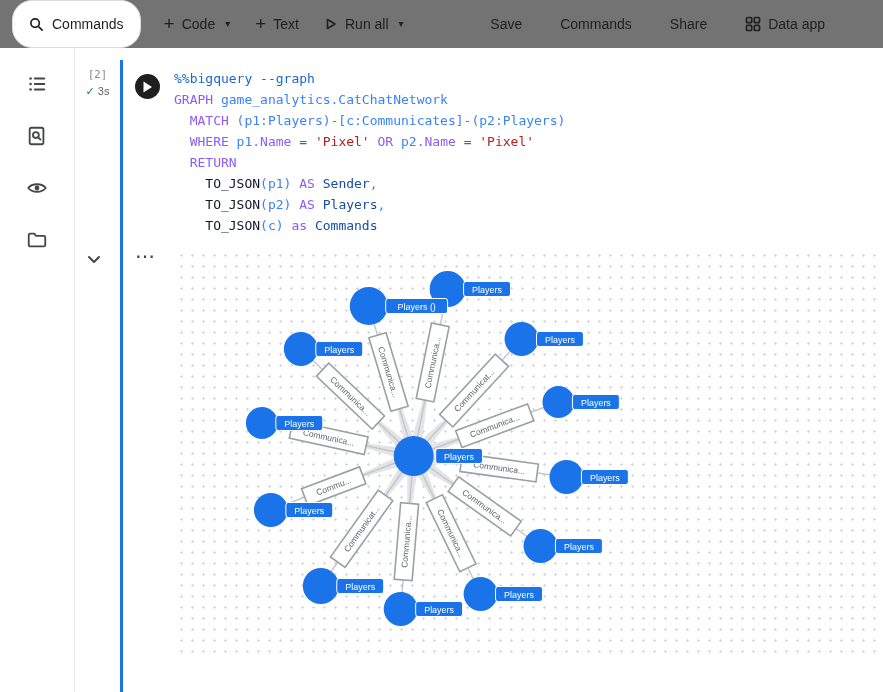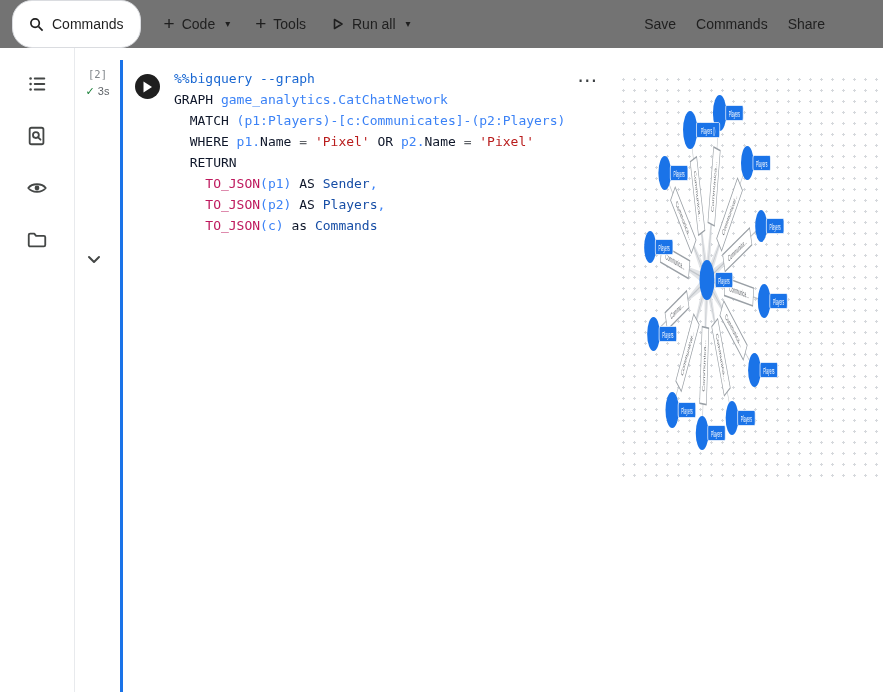--- a/index.html
+++ b/index.html
@@ -14,49 +14,49 @@
 
   
   .toolbar { height:48px; background:#737373; display:flex; padding:0 48px 0 12px; gap:5px; }
   .commands-pill { display:flex; align-items:center; gap:8px; background:#fff; border:1px solid #dadce0;
                    border-radius:20px; padding:8px 16px; font-size:14px; font-weight:500; color:#1f1f1f;
                    font-family:inherit; margin-right:8px; cursor:pointer; }
   .tb-btn { display:flex; align-items:center; gap:7px; background:none; border:none; font-size:14px;
             font-weight:500; color:#1f1f1f; padding:8px 10px; border-radius:8px; font-family:inherit; cursor:pointer; }
   .plus { font-size:19px; font-weight:400; line-height:14px; }
   .caret { font-size:10px; margin-left:3px; line-height:10px; }
-  .tb-right { margin-left:auto; display:flex; align-items:center; }
+  .tb-right { margin-left:auto; display:flex; align-items:center; gap:18px; }
 
   
   .main { flex:1; display:flex; min-height:0; }
   .sidebar { width:75px; border-right:1px solid #e8eaed; padding-top:16px; display:flex;
              flex-direction:column; align-items:center; gap:12px; }
   .side-btn { width:40px; height:40px; border:none; background:none; display:flex; align-items:center;
               justify-content:center; border-radius:50%; cursor:pointer; }
 
   .notebook { flex:1; display:flex; padding-top:12px; min-width:0; }
   .gutter { width:45px; flex:none; position:relative; }
   .exec-count { text-align:center; font-family:"DejaVu Sans Mono",monospace; font-size:10.5px;
                 color:#80868b; padding-top:8px; }
   .exec-status { display:flex; justify-content:center; gap:3px; font-size:11px; color:#5f6368; margin-top:5px; }
   .check { color:#188038; font-size:11px; }
   .cell-chevron { position:absolute; top:192px; left:12px; background:none; border:none; cursor:pointer; }
 
-  .cell-body { flex:1; border-left:3px solid #1a73e8; min-width:0; display:flex; flex-direction:row; }
+  .cell-body { flex:1; border-left:3px solid #1a73e8; min-width:0; display:flex; flex-direction:column; }
   .code-row { display:flex; padding:8px 0 0 12px; }
   .run-btn { width:25px; height:25px; border-radius:50%; background:#1f1f1f; border:none; flex:none;
              display:flex; align-items:center; justify-content:center; margin-top:6px; cursor:pointer; }
   .code-editor { margin-left:14px; font-family:"DejaVu Sans Mono",monospace; font-size:13px;
                  line-height:21px; cursor:text; }
   .code-line { white-space:pre; }
   .tok-magic { color:#1967d2; }
-  .tok-kw    { color:#0f172a;text-align:center; }
+  .tok-kw    { color:#8b5cf6;text-align:center; }
   .tok-plain { color:#3b82f6; }
   .tok-str   { color:#b91c1c; }
-  .tok-fn    { color:#be185d; }
+  .tok-fn    { color:#0f172a; }
   .tok-alias { color:#174ea6; }
   .tok-op    { color:#5f6368; }
 
   .output-row { display:flex; margin-top:14px; flex:1; min-height:0; }
   .output-gutter { width:53px; flex:none; position:relative; }
   .more-btn { position:absolute; top:-6px; left:12px; font-size:20px; color:#3c4043; letter-spacing:1px;
               background:none; border:none; cursor:pointer; }
   .graph-panel { flex:1; height:404px;
                  background-image:radial-gradient(circle,#d5d8dc 1.2px,transparent 1.4px);
                  background-size:11px 11px; position:relative; }
@@ -78,40 +78,49 @@
     </button>
 
     <button class="tb-btn">
       <span class="plus">+</span>
       <span>Code</span>
       <span class="caret">▾</span>
     </button>
 
     <button class="tb-btn">
       <span class="plus">+</span>
-      <span>Tools</span>
+      <span>Text</span>
     </button>
 
     <button class="tb-btn">
       <svg width="14" height="14" viewBox="0 0 14 14" fill="none" stroke="#1f1f1f" stroke-width="1.6" stroke-linejoin="round">
         <path d="M3.5,2.5 L11,7 L3.5,11.5 Z"></path>
       </svg>
       <span>Run all</span>
       <span class="caret">▾</span>
     </button>
 
     <div class="tb-right">
       <button class="tb-btn">
         <span>Save</span>
       </button>
       <button class="tb-btn">
         <span>Commands</span>
       </button>
       <button class="tb-btn">
         <span>Share</span>
+      </button>
+      <button class="tb-btn">
+        <svg width="16" height="16" viewBox="0 0 16 16" fill="none" stroke="#1f1f1f" stroke-width="1.7">
+          <rect x="1.5" y="1.5" width="5.2" height="5.2" rx="1"></rect>
+            <rect x="9.3" y="1.5" width="5.2" height="5.2" rx="1"></rect>
+          <rect x="1.5" y="9.3" width="5.2" height="5.2" rx="1"></rect>
+            <rect x="9.3" y="9.3" width="5.2" height="5.2" rx="1"></rect>
+        </svg>
+        <span>Data app</span>
       </button>
     </div>
   </div>
 
   <div class="main">
 
     <div class="sidebar">
       <button class="side-btn">
         <svg width="22" height="22" viewBox="0 0 24 24">
           <circle cx="5" cy="6" r="1.4" fill="#444746"></circle>

